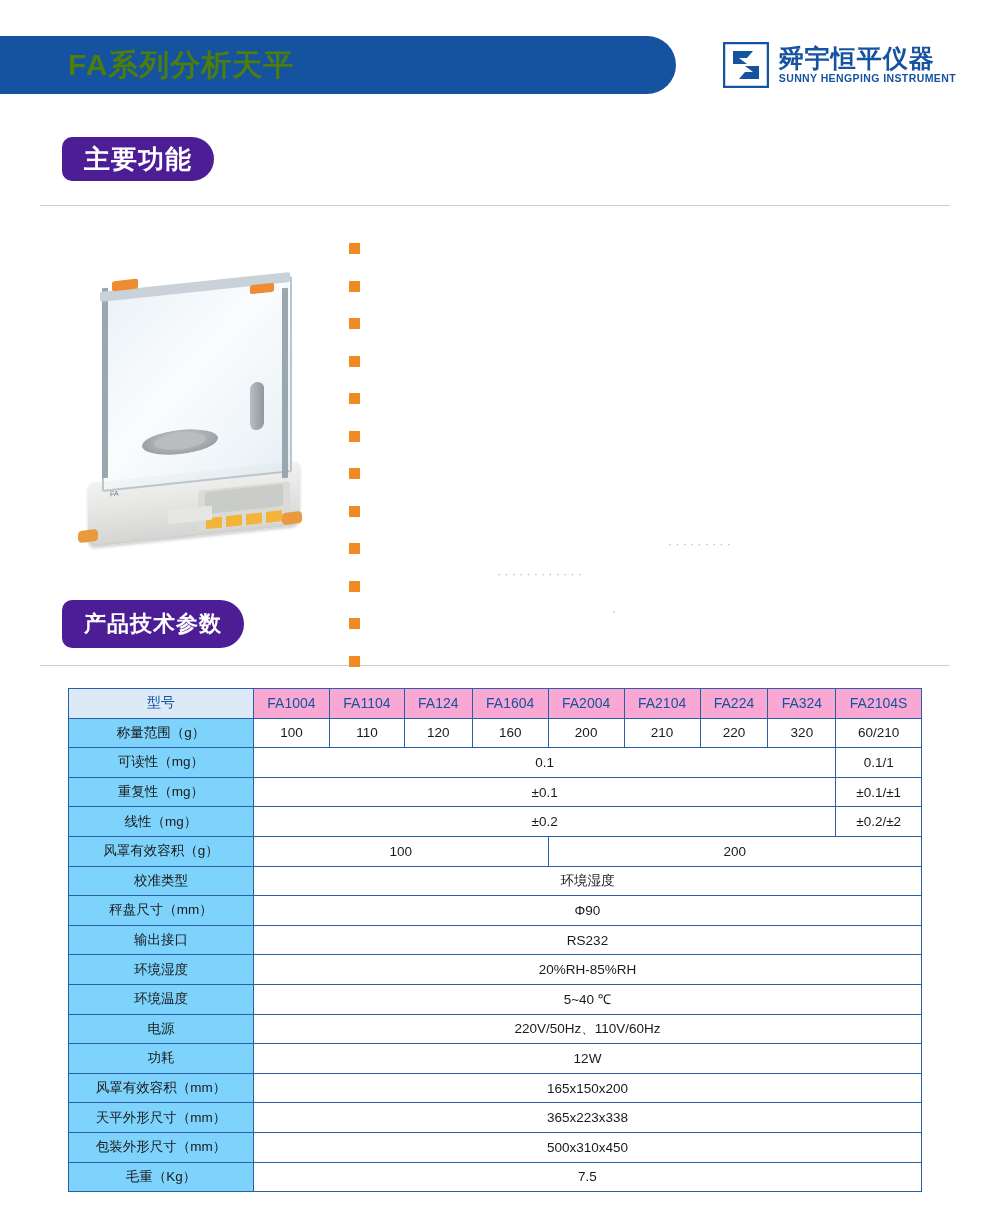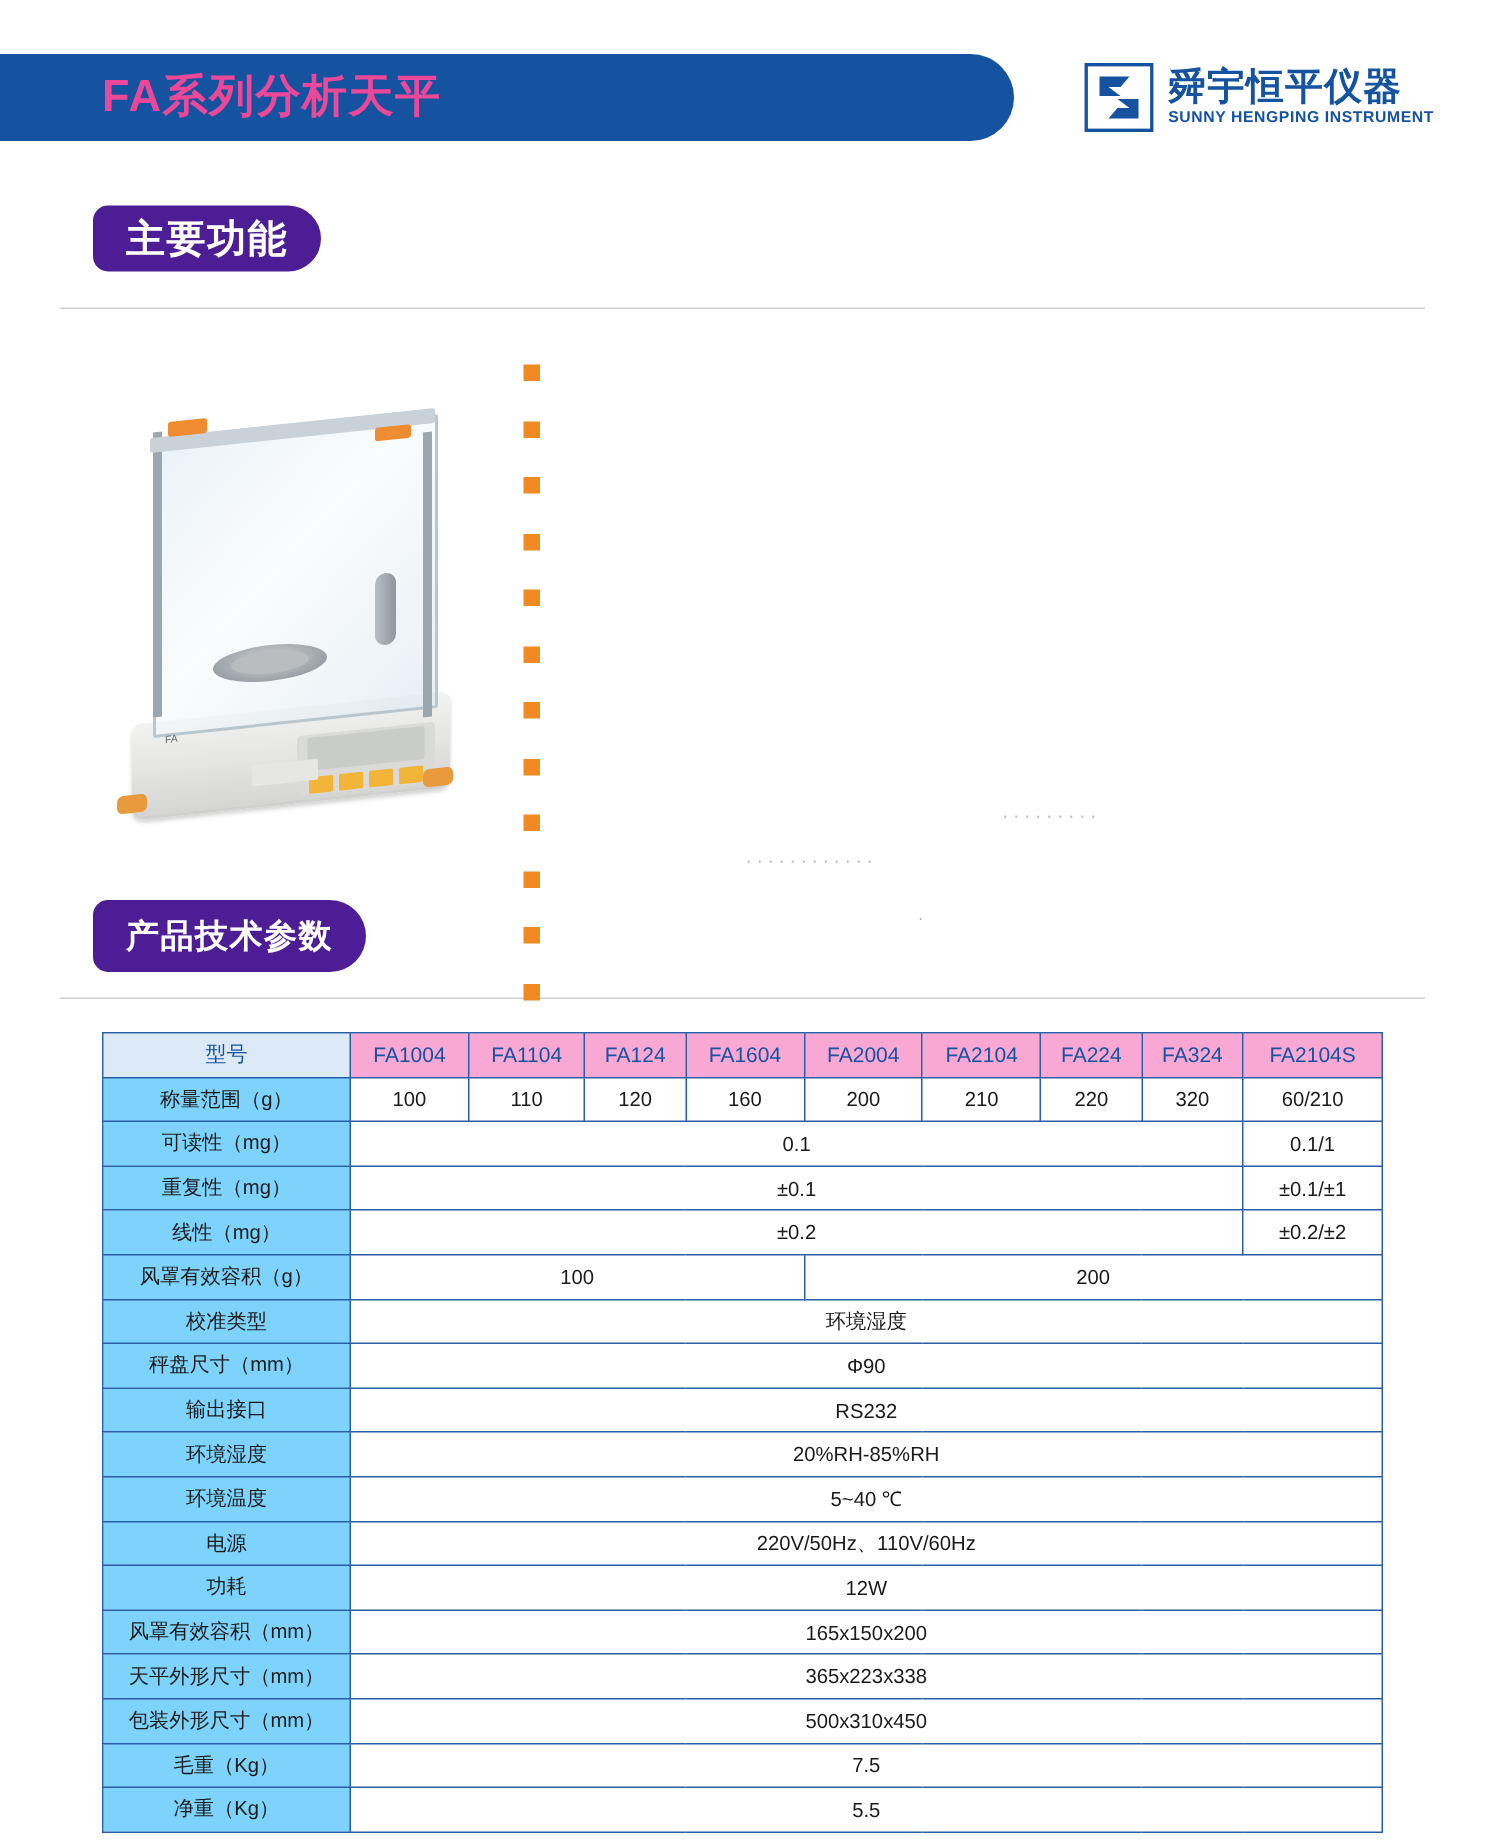--- a/index.html
+++ b/index.html
@@ -16,21 +16,21 @@
   .header{
     position:absolute;left:0;top:0;width:990px;height:110px;
   }
   .header-band{
     position:absolute;left:0;top:36px;width:676px;height:58px;
     background:#15529f;
     border-top-right-radius:29px;border-bottom-right-radius:29px;
   }
   .header-title{
     position:absolute;left:68px;top:50px;
-    font-size:30px;font-weight:bold;color:#ec4899;letter-spacing:1px;
+    font-size:30px;font-weight:bold;color:#4d7c0f;letter-spacing:1px;
     line-height:30px;
   }
   .logo-wrap{
     position:absolute;right:34px;top:42px;
     display:flex;align-items:center;gap:10px;
   }
   .logo-mark{
     width:46px;height:46px;position:relative;
   }
   .logo-text{
@@ -159,21 +159,21 @@
   }
   table{
     border-collapse:collapse;width:854px;
     font-size:13.5px;
   }
   th,td{
     border:1px solid #2a5fa8;
     text-align:center;
     vertical-align:middle;
     height:28.6px;
-    padding:0 2px;
+    padding:0 12px;
     color:#1a1a1a;
     font-weight:normal;
   }
   thead th{
     background:#f9a8d4;
     color:#16529e;
     font-weight:normal;
     font-size:14px;
   }
   .col-label{width:160px;background:#7dd3fc;}
@@ -340,19 +340,15 @@
           <td colspan="9">365x223x338</td>
         </tr>
         <tr>
           <td class="col-label">包装外形尺寸（mm）</td>
           <td colspan="9">500x310x450</td>
         </tr>
         <tr>
           <td class="col-label">毛重（Kg）</td>
           <td colspan="9">7.5</td>
         </tr>
-        <tr>
-          <td class="col-label">净重（Kg）</td>
-          <td colspan="9">5.5</td>
-        </tr>
       </tbody>
   </table>
 </div>
 
 </body></html>

